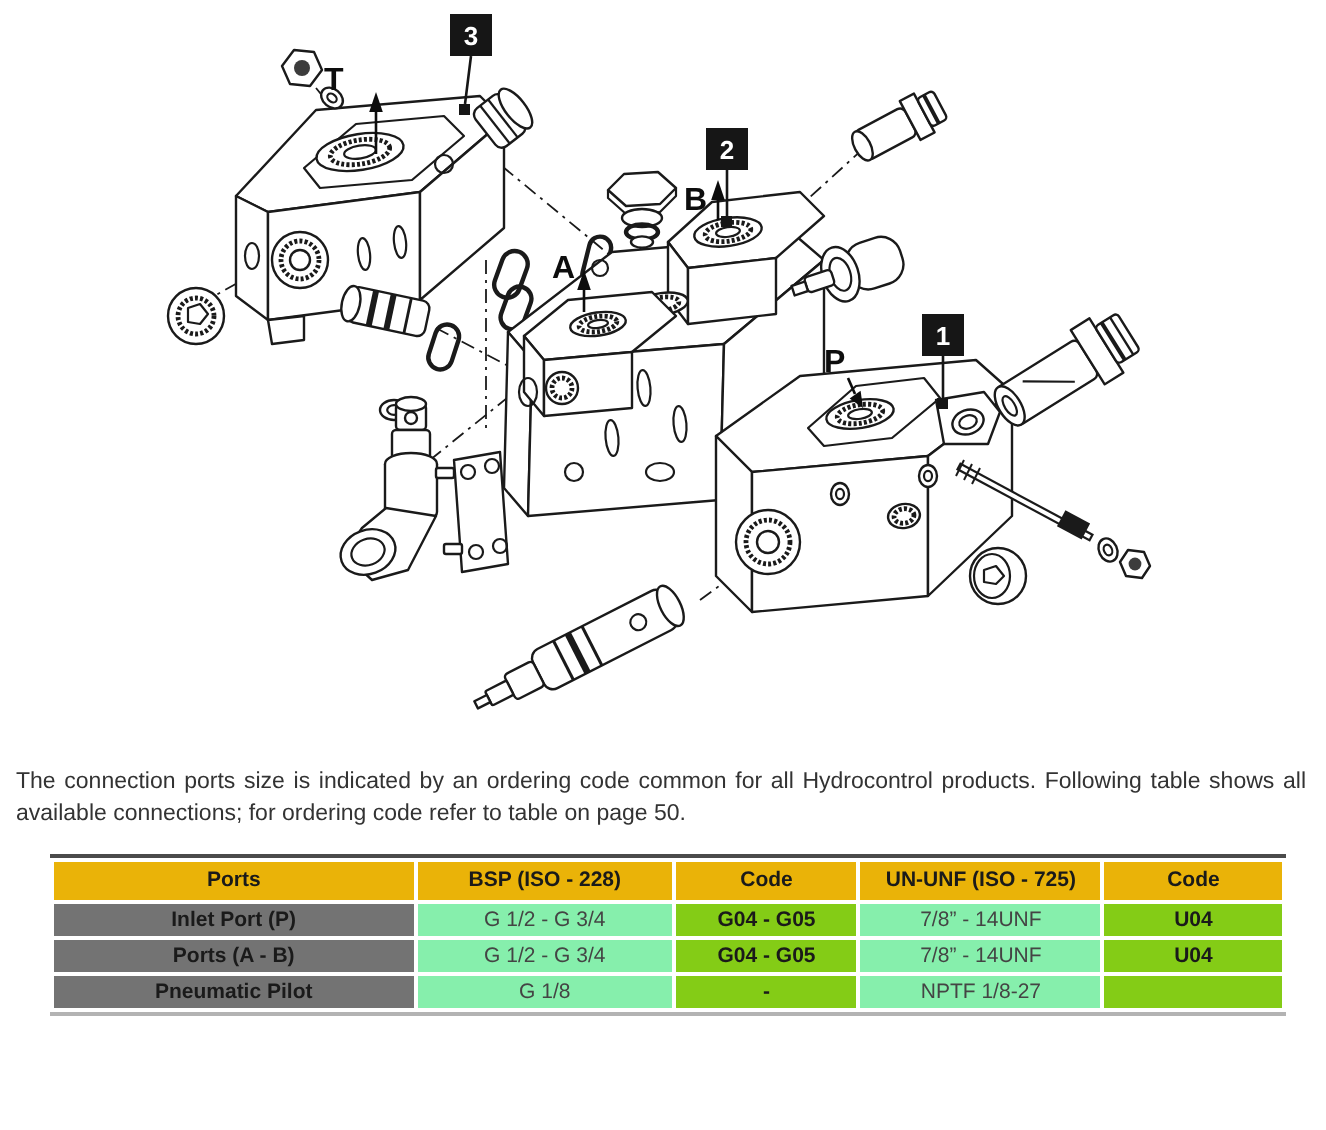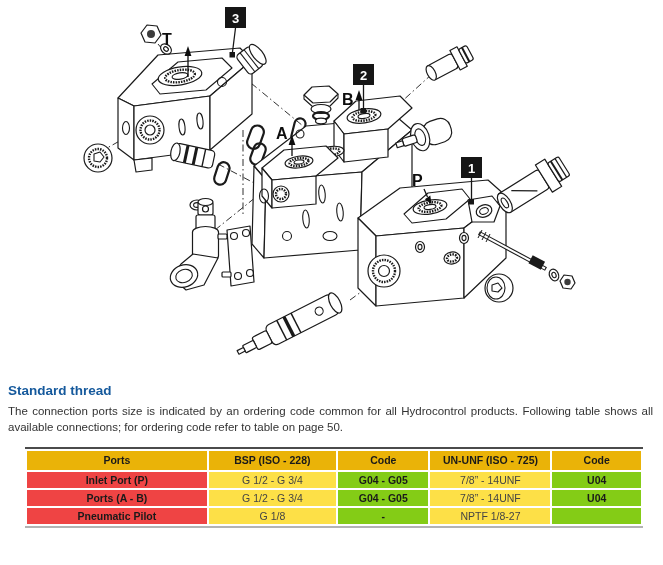--- a/index.html
+++ b/index.html
@@ -15,22 +15,22 @@
   .table-wrap {
     margin:11px 0 0 17px; width:618px;
     border-top:2px solid #4b4b4b; border-bottom:2px solid #b3b3b3;
   }
   table { width:100%; border-collapse:collapse; font-size:10.5px; table-layout:fixed; }
   th, td { border:2px solid #fff; text-align:center; vertical-align:middle; padding:2px; }
   th { background:#eab308; font-weight:bold; height:21px; color:#1a1a1a; }
   td { height:18px; }
   col.w0 { width:29.5%; } col.w1 { width:21%; } col.w2 { width:15%; }
   col.w3 { width:19.8%; } col.w4 { width:14.7%; }
-  td.c0 { background:#ef4444; font-weight:bold; color:#1a1a1a; }
-  td.c1, td.c3 { background:#fde047; color:#444; }
+  td.c0 { background:#737373; font-weight:bold; color:#1a1a1a; }
+  td.c1, td.c3 { background:#86efac; color:#444; }
   td.c2, td.c4 { background:#84cc16; font-weight:bold; color:#1a1a1a; }
 
   
   .fw { fill:#fff; stroke:#1a1a1a; stroke-width:1.2; stroke-linejoin:round; }
   .ln { fill:none; stroke:#1a1a1a; stroke-width:1.1; stroke-linejoin:round; }
   .thr { fill:none; stroke:#1a1a1a; stroke-width:2.4; stroke-dasharray:1.5 1.1; }
   .oring { fill:none; stroke:#1a1a1a; stroke-width:2.2; }
   .dsh { fill:none; stroke:#1a1a1a; stroke-width:0.9; stroke-dasharray:7 3 1.5 3; }
   .lead { stroke:#161616; stroke-width:1.3; }
   .callout-box { fill:#161616; }
@@ -305,21 +305,20 @@
   </g>
   <g>
     <text class="pletter" x="412" y="186">P</text>
     <line class="arrln" x1="424" y1="189" x2="427.5" y2="197"></line>
     <polygon class="arr" points="424.8,199.2 430.3,195.4 431.5,204"></polygon>
   </g>
 </svg>
 </div>
 
 <div class="content">
-  <div class="heading">Standard thread</div>
   <p class="para">The connection ports size is indicated by an ordering code common for all Hydrocontrol products. Following table shows all available connections; for ordering code refer to table on page 50.</p>
 
   <div class="table-wrap">
     <table>
       <colgroup>
           <col class="w0">
           <col class="w1">
           <col class="w2">
           <col class="w3">
           <col class="w4">

